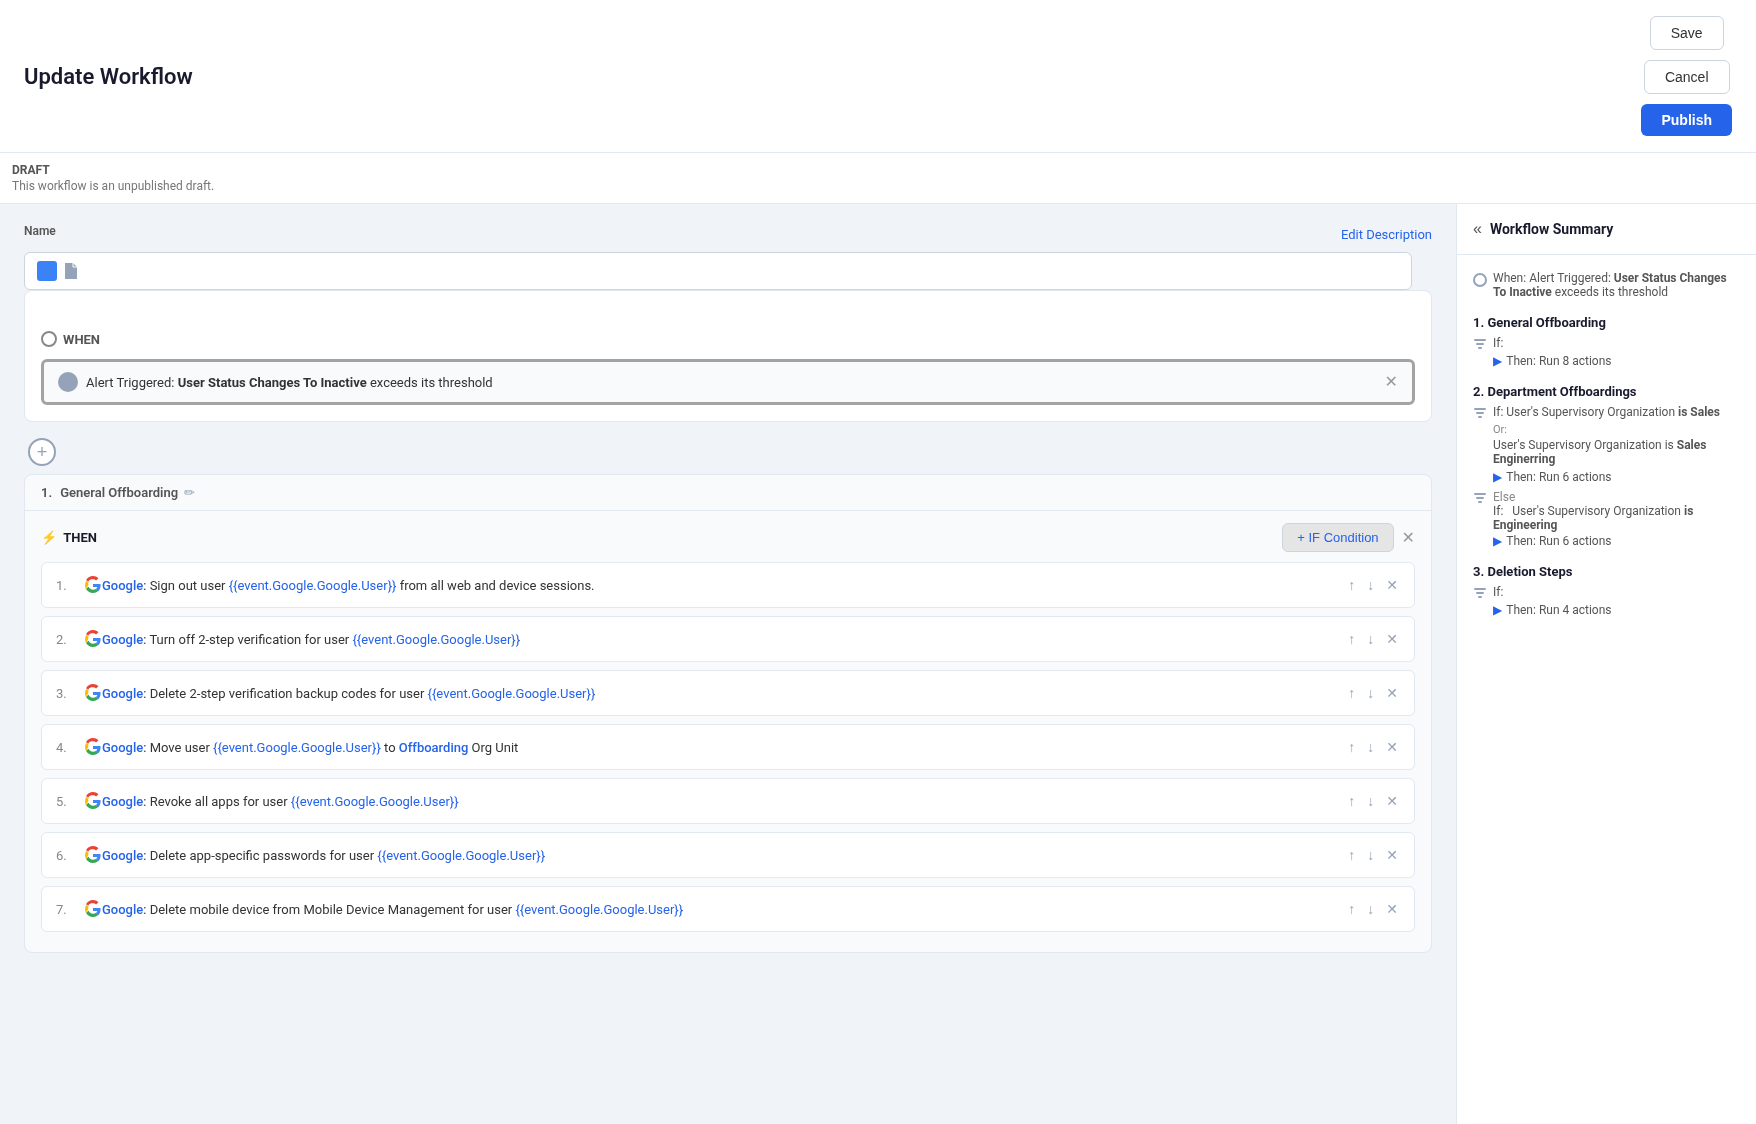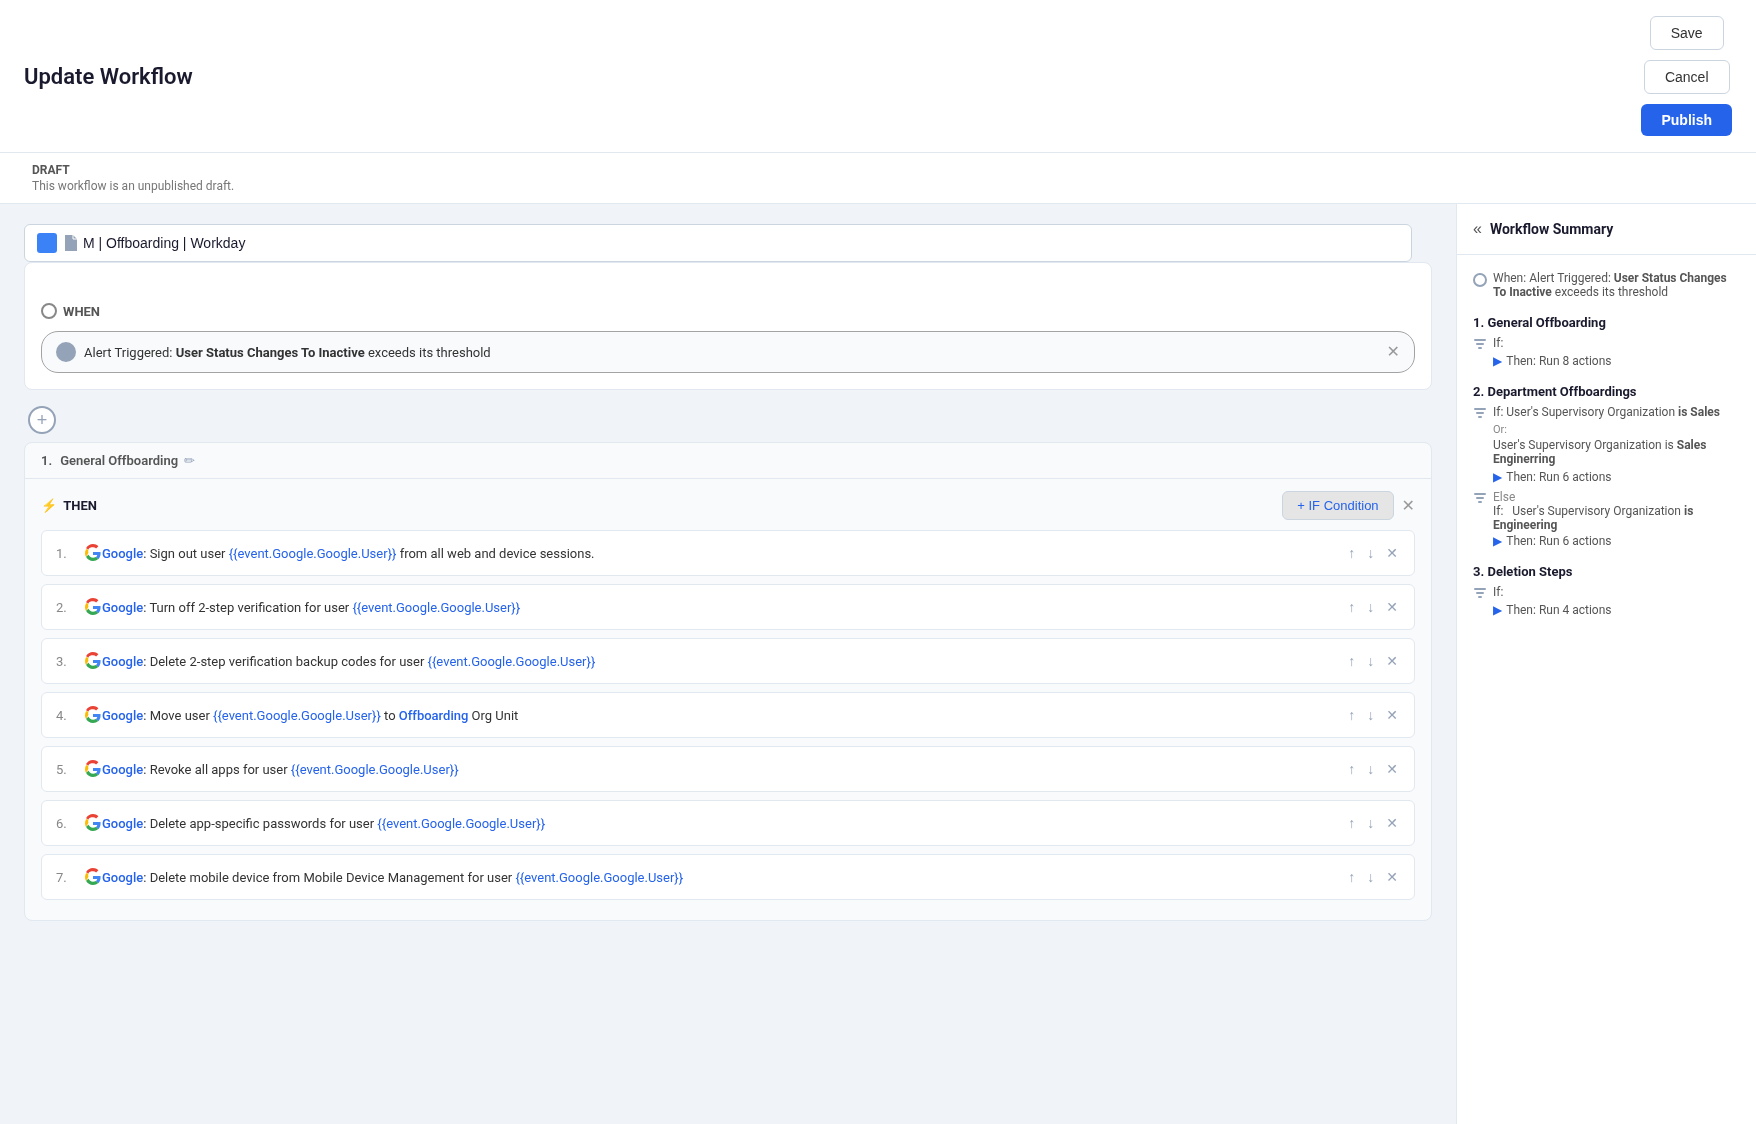--- a/index.html
+++ b/index.html
@@ -46,21 +46,21 @@
       background: #2563eb;
       color: #fff;
       border: none;
       font-weight: 600;
     }
 
     
     .draft-banner {
       background: #fff;
       border-bottom: 1px solid #e2e8f0;
-      padding: 10px 32px;
+      padding: 10px 12px;
       display: flex;
       justify-content: space-between;
       align-items: flex-end;
     }
     .draft-label { font-weight: 700; font-size: 12px; color: #555; }
     .draft-desc { font-size: 12px; color: #777; margin-top: 2px; }
 
     
     .main-layout {
       display: flex;
@@ -163,22 +163,22 @@
       border-radius: 50%;
       border: 2px solid #888;
       display: inline-block;
       margin-right: 6px;
     }
     .when-trigger-row {
       display: flex;
       align-items: center;
       justify-content: space-between;
       background: #f8fafc;
-      border: 1px solid #a3a3a3;
-      border-radius: 17px;
+      border: 3px solid #a3a3a3;
+      border-radius: 6px;
       padding: 10px 14px;
     }
     .trigger-icon {
       width: 20px; height: 20px;
       border-radius: 50%;
       background: #94a3b8;
       display: inline-block;
       margin-right: 8px;
     }
     .trigger-text { font-size: 13px; color: #333; }
@@ -439,29 +439,32 @@
   <div>
     <div class="draft-label">DRAFT</div>
     <div class="draft-desc">This workflow is an unpublished draft.</div>
   </div>
 </div>
 
 <div class="main-layout">
 
   <div class="content-area">
 
+    <div class="name-row">
+      <span class="field-label">Name</span>
+      <span class="edit-description-link">Edit Description</span>
+    </div>
     <div class="name-input-wrapper">
       <span class="name-input-icon"></span>
       <span class="name-doc-icon">
         <svg width="14" height="16" viewBox="0 0 14 16">
             <path d="M2 0h8l4 4v12H2V0z" fill="#94a3b8"></path>
             <path d="M10 0v4h4" fill="none" stroke="#fff" stroke-width="1"></path>
           </svg>
       </span>
-      <input class="name-input" type="text" value="M | Offboarding | Workday" style="">
     </div>
 
 
     <div class="when-section">
       <div class="when-header">
         <span class="when-icon"></span>
         <span>WHEN</span>
       </div>
       <div class="when-trigger-row">
         <div style="display:flex;align-items:center;flex:1;">

